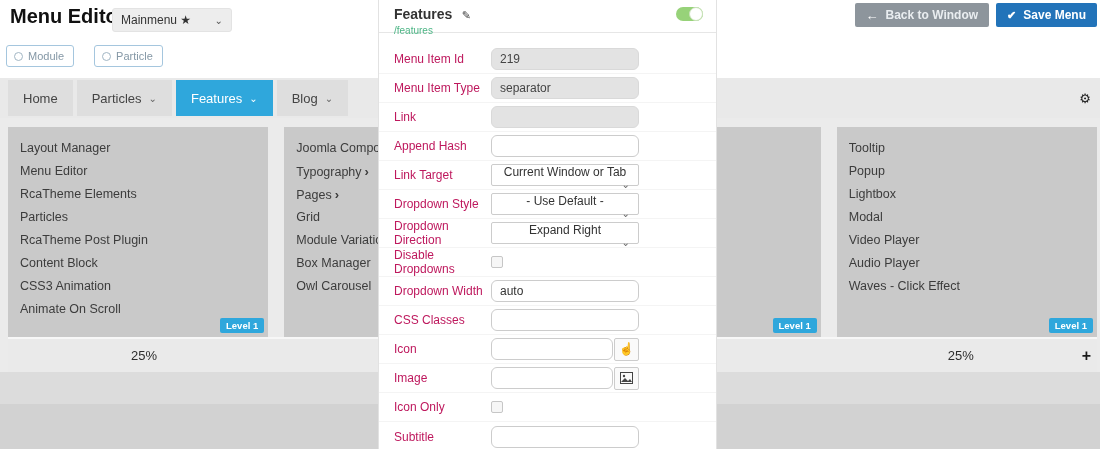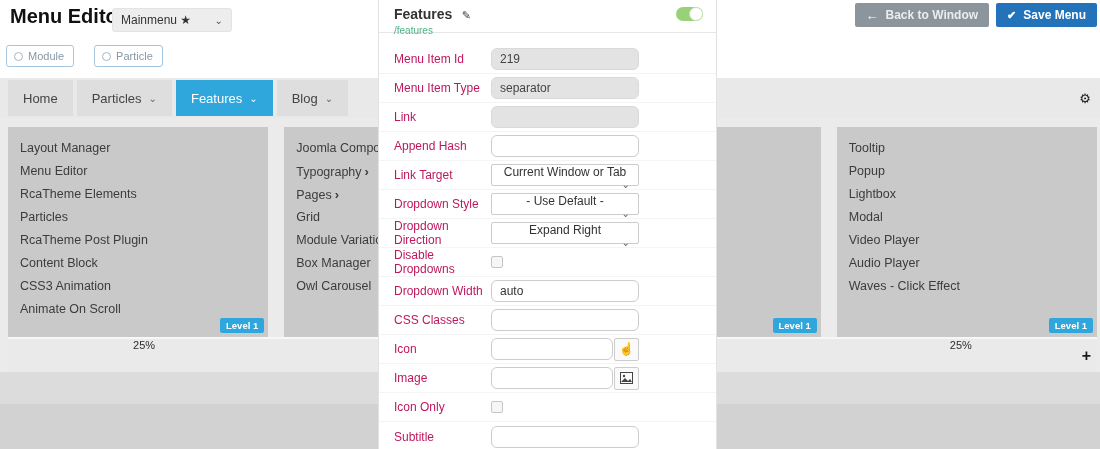--- a/index.html
+++ b/index.html
@@ -57,21 +57,21 @@
   .mitem .sub{font-weight:bold;font-size:13px;margin-left:3px;color:#3c3c3c;}
   .lvl-badge{
     position:absolute;right:4px;bottom:4px;background:var(--c-accent);color:#fff;
     font-size:9.5px;font-weight:bold;padding:2px 6px;border-radius:2px;
   }
   
   .width-row{
     position:absolute;top:337px;left:8px;right:3px;height:35px;background:#eaeaea;
     border-top:2px solid #f7f7f7;display:flex;
   }
-  .wcell{flex:1;display:flex;align-items:flex-start;justify-content:center;font-size:11px;color:#2d2d2d;}
+  .wcell{flex:1;display:flex;align-items:center;justify-content:center;font-size:13px;color:#2d2d2d;}
   .add-col{
     position:absolute;right:6px;top:50%;transform:translateY(-50%);
     font-size:16px;font-weight:bold;color:#1a1a1a;cursor:pointer;
   }
   
   .band1{position:absolute;top:372px;left:0;right:0;height:32px;background:#dcdcdc;}
   .band2{position:absolute;top:404px;left:0;right:0;bottom:0;background:#d2d2d2;}
   
   .panel{
     position:absolute;left:378px;top:0;width:339px;height:449px;background:#fff;z-index:10;

